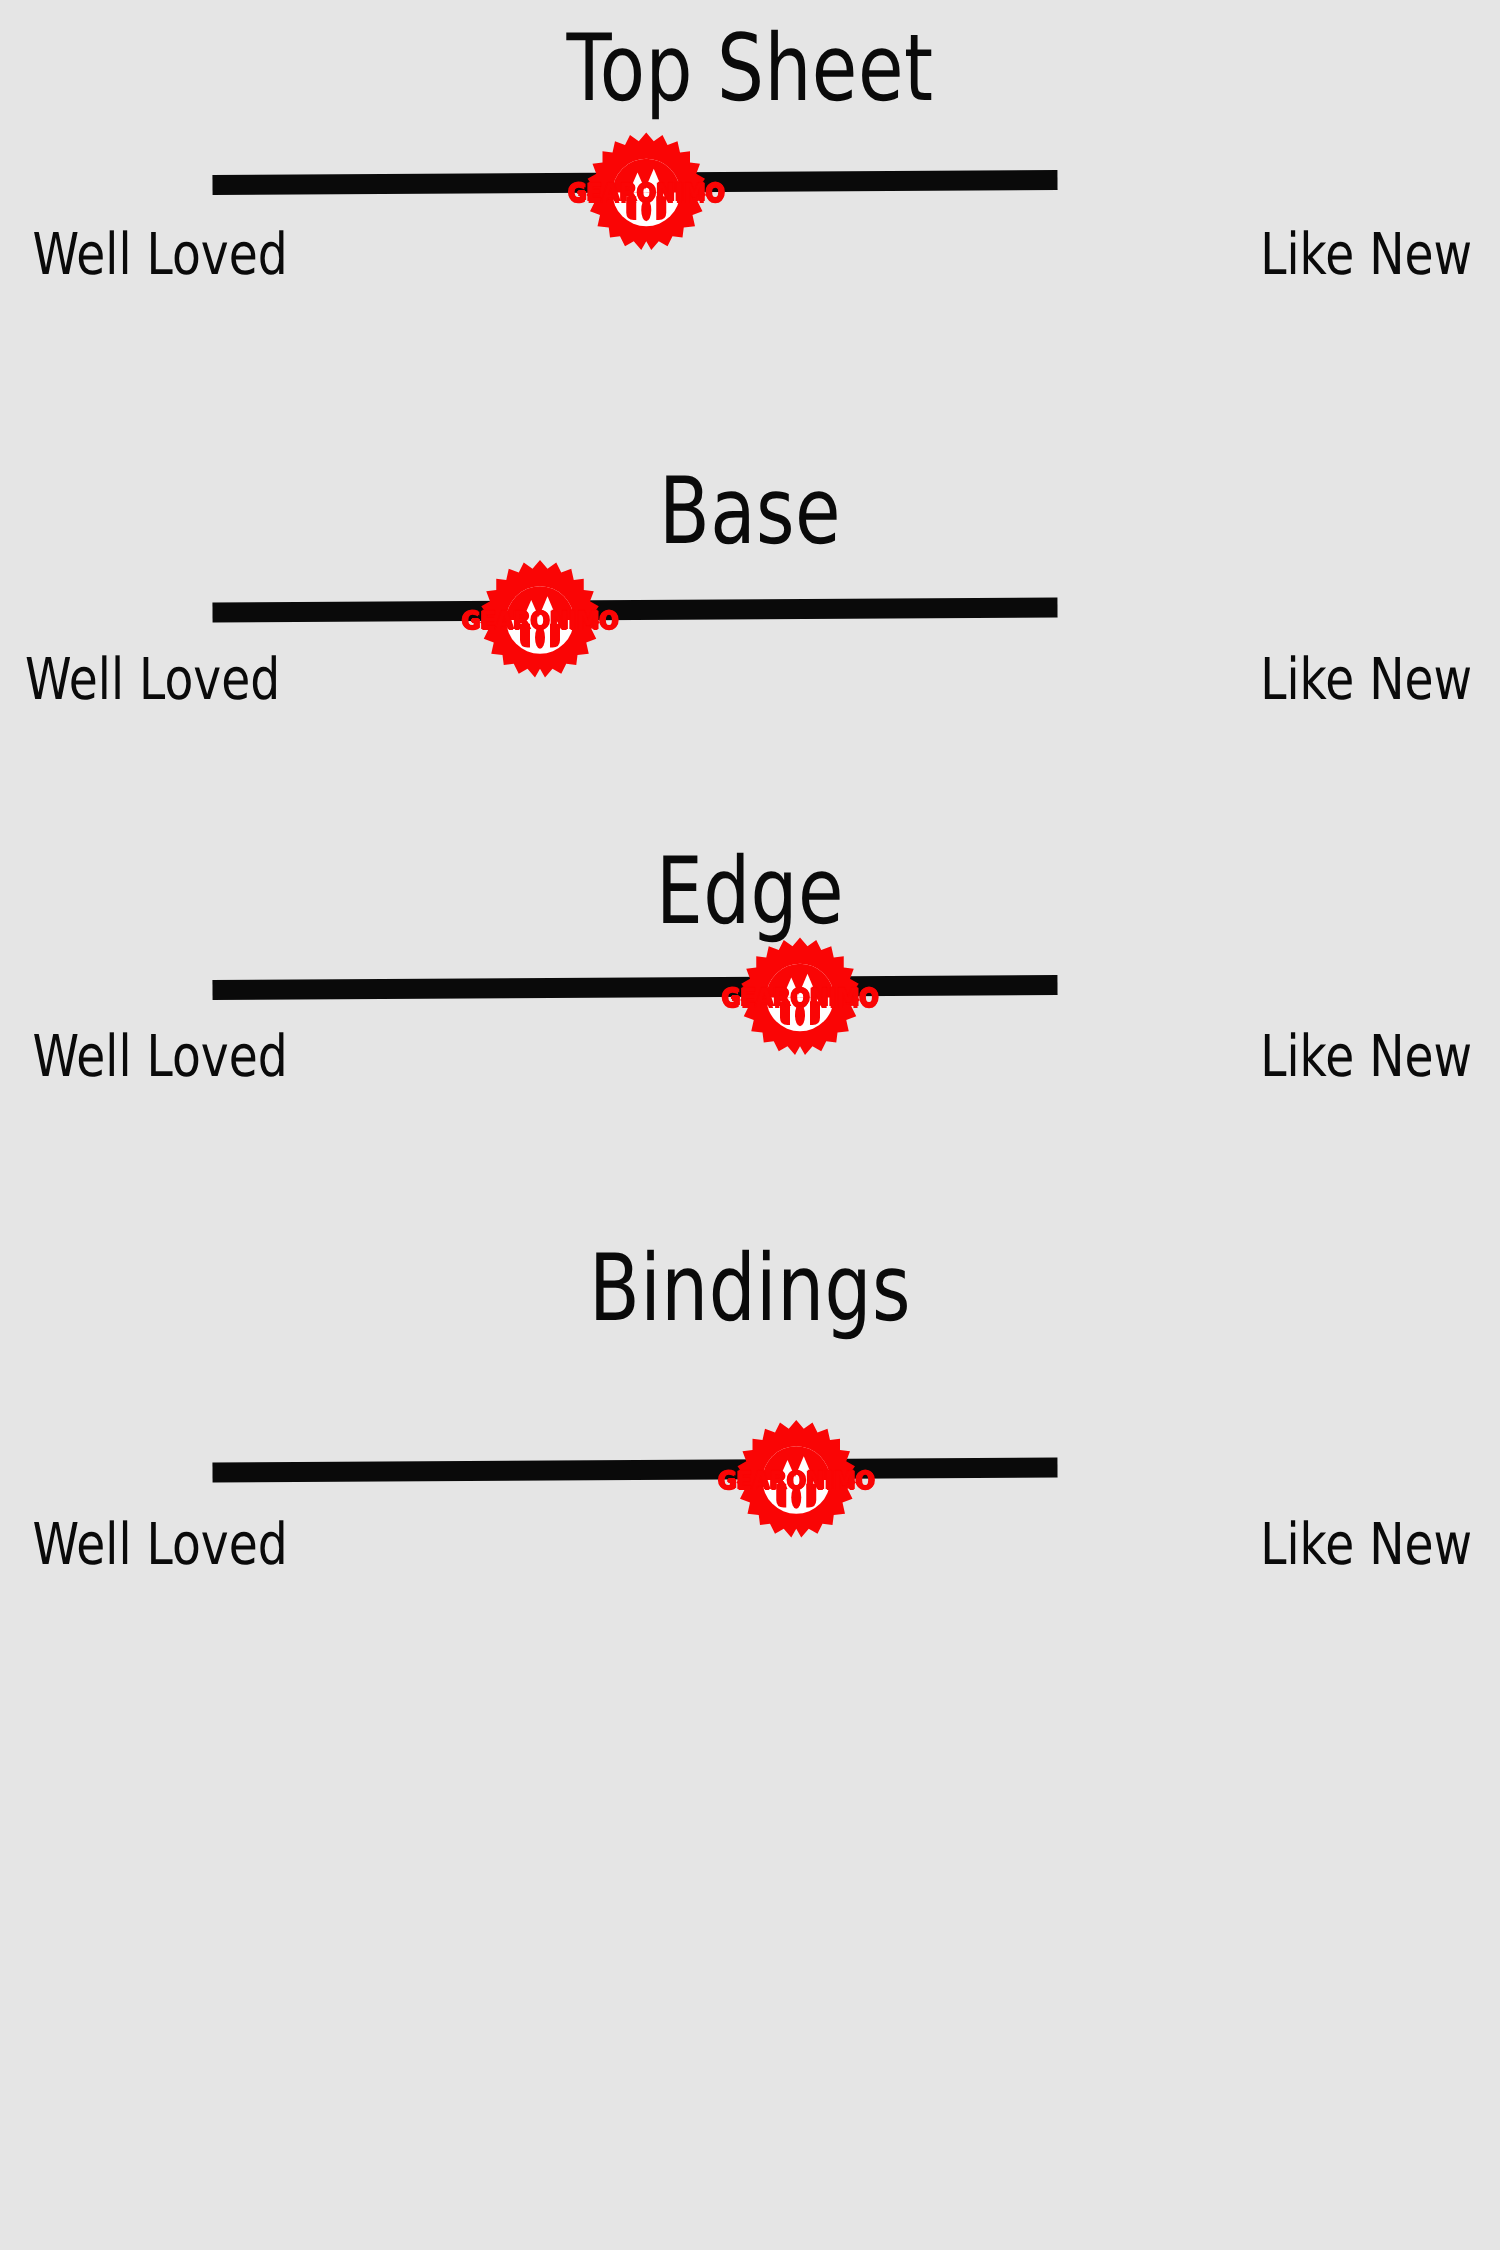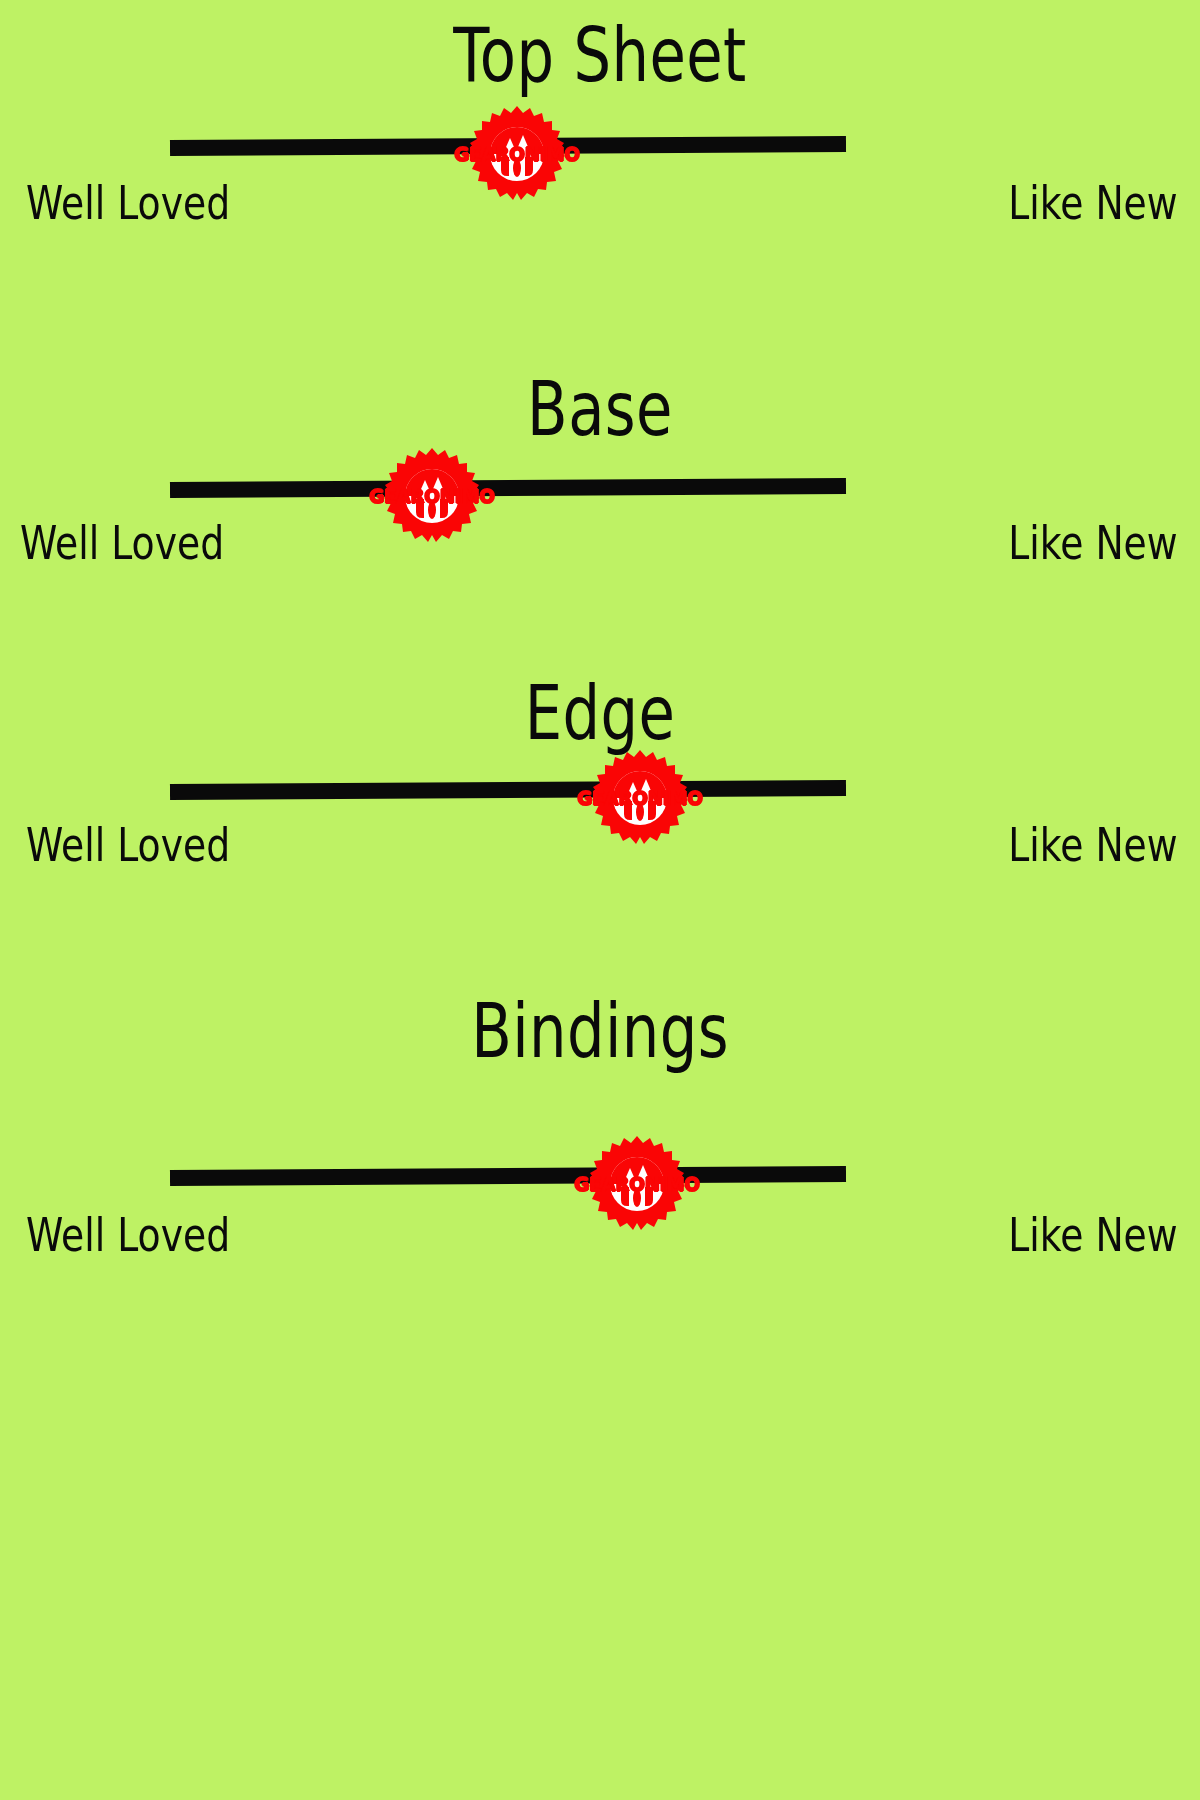--- a/index.html
+++ b/index.html
@@ -14,21 +14,21 @@
     position: relative;
     overflow: hidden;
     font-family: "DejaVu Sans", sans-serif;
   }
 
   .sheet {
     position: absolute;
     left: 0; top: 0;
     width: 1200px;
     height: 1800px;
-    background: #bef264;
+    background: #e5e5e5;
   }
 
   
   .scale {
     position: absolute;
     left: 0;
     width: 1200px;
   }
 
   

